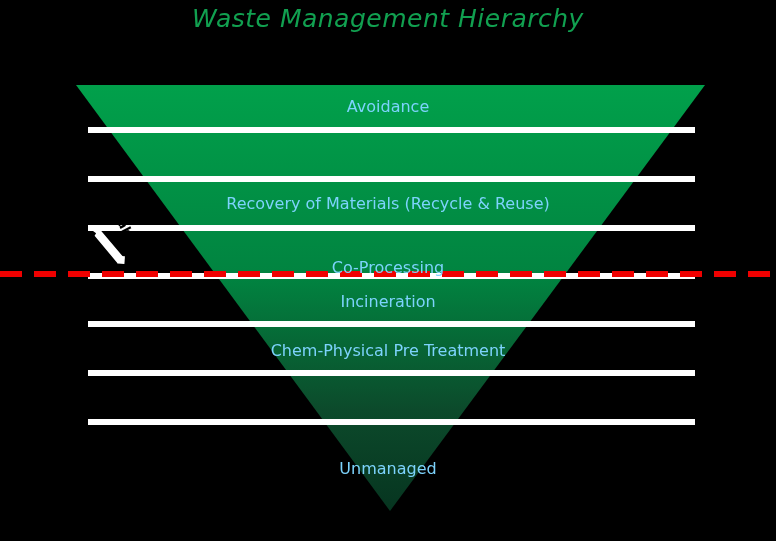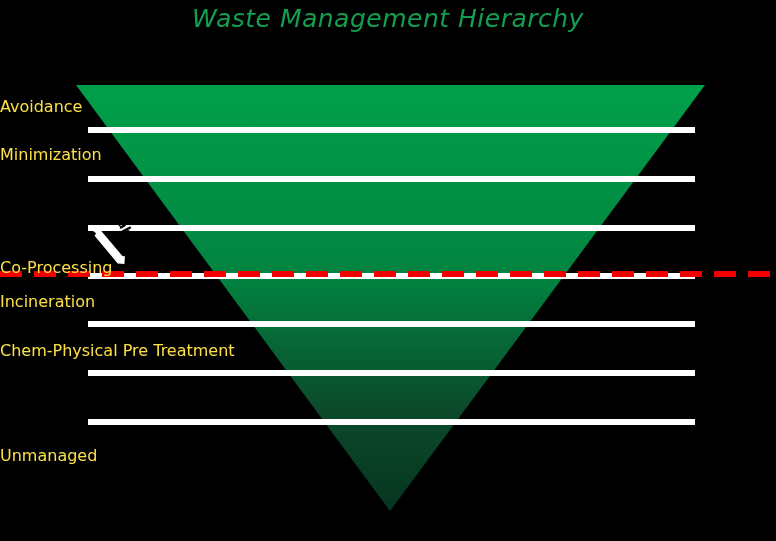--- a/index.html
+++ b/index.html
@@ -34,22 +34,22 @@
   
   #funnel {
     position: absolute;
     left: 0;
     top: 0;
   }
   .band-label {
     position: absolute;
     width: 776px;
     left: 0;
-    text-align: left;
-    color: #fde047;
+    text-align: center;
+    color: #7dd3fc;
     font-family: "DejaVu Sans", sans-serif;
     font-size: 16px;
     line-height: 19px;
     white-space: nowrap;
     pointer-events: none;
   }
   .divider {
     position: absolute;
     left: 88px;
     width: 607px;
@@ -121,25 +121,25 @@
   <div class="divider" style="top:176px"></div>
   <div class="divider" style="top:225px"></div>
   <div class="divider" style="top:273px"></div>
   <div class="divider" style="top:321px"></div>
   <div class="divider" style="top:370px"></div>
   <div class="divider" style="top:419px"></div>
 
   <div id="redline"></div>
 
   <div class="band-label" style="top:97px">Avoidance</div>
-  <div class="band-label" style="top:145px">Minimization</div>
+  <div class="band-label" style="top:194px">Recovery of Materials (Recycle &amp; Reuse)</div>
   <div class="band-label" style="top:258px">Co-Processing</div>
   <div class="band-label" style="top:292px">Incineration</div>
   <div class="band-label" style="top:341px">Chem-Physical Pre Treatment</div>
-  <div class="band-label" style="top:446px">Unmanaged</div>
+  <div class="band-label" style="top:459px">Unmanaged</div>
 
   <svg id="desirability" width="140" height="160" viewBox="0 0 140 160" style="left:92px; top:176px;">
     <polygon points="22,2 4,22 16,30 10,40 100,148 126,128 36,22 44,14" fill="#ffffff"></polygon>
     <polygon points="96,118 128,120 126,150 100,148" fill="#ffffff"></polygon>
   </svg>
   <div id="desir-text">Desirability</div>
 
 </div>
 
 </body></html>

